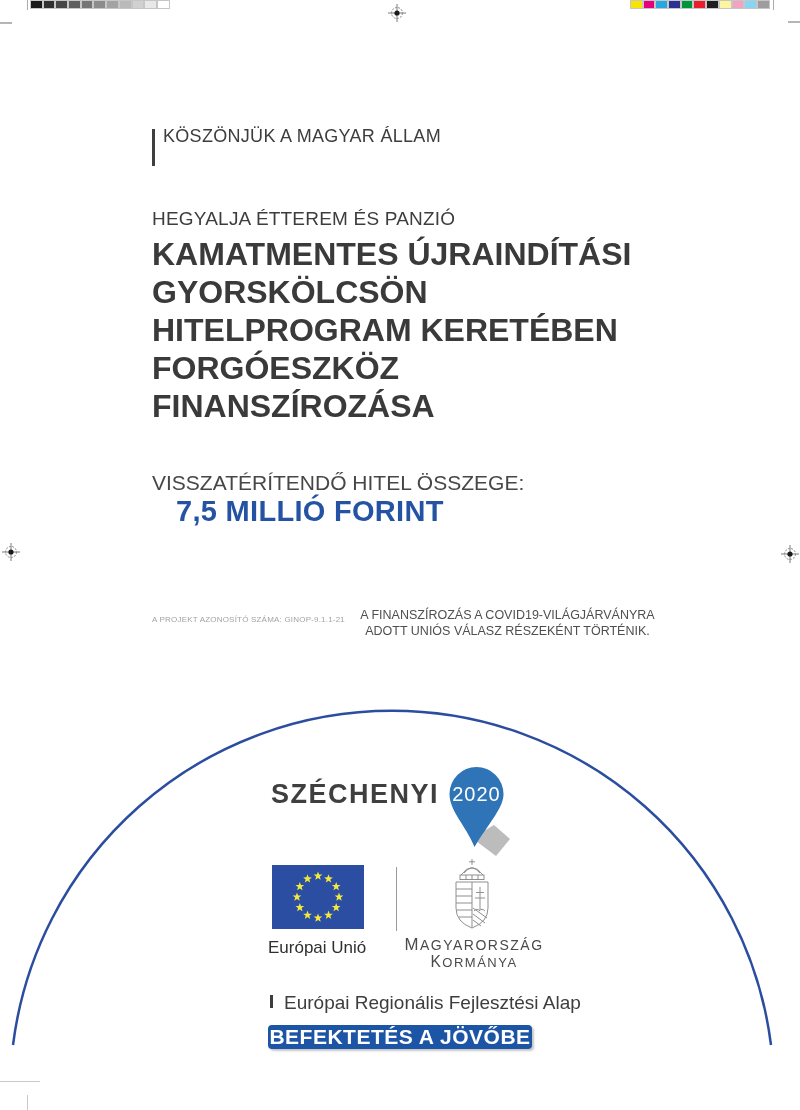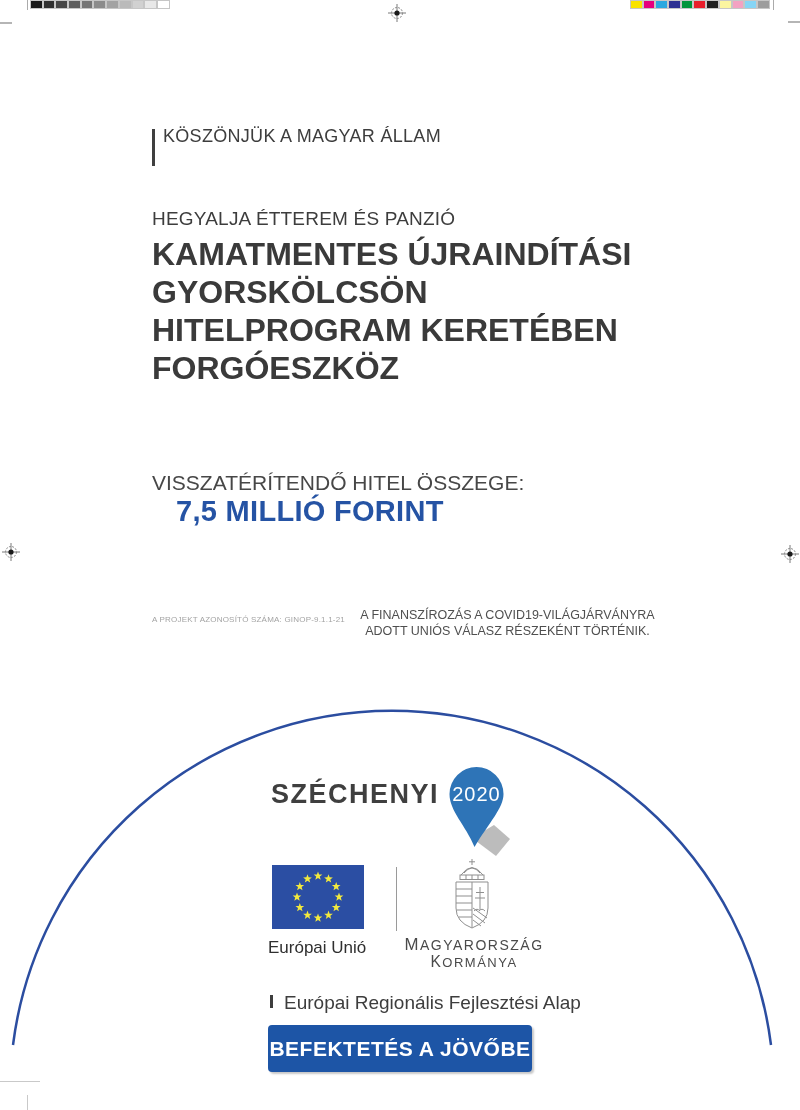--- a/index.html
+++ b/index.html
@@ -41,21 +41,21 @@
   .gov-text{left:398px;top:936px;width:152px;text-align:center;color:#4a4a4a;
             font-family:Liberation Sans, sans-serif;letter-spacing:1.5px;}
   .gov-line1{font-size:14px;line-height:18px;}
   .gov-line2{font-size:13px;line-height:16px;}
   .gov-text div::first-letter{font-size:120%;}
 
   
   .erdf-bar{left:270px;top:995px;width:2.5px;height:13px;background:#3d3d3d;}
   .erdf-text{left:284px;top:992px;font-size:19px;color:#3d3d3d;}
   .banner{
-    left:268px;top:1025px;width:264px;height:47px;border-radius:4px;
+    left:268px;top:1025px;width:264px;height:24px;border-radius:4px;
     background:var(--banner-blue,#1d55a6);color:#ffffff;
     display:flex;align-items:center;justify-content:center;
     font-size:21px;font-weight:bold;letter-spacing:0.5px;white-space:nowrap;
     box-shadow:2px 2px 2px rgba(0,0,0,0.22);
   }
 </style>
 </head>
 <body>
 
 <div class="cal-strip" style="left:30px;" id="grayscale-strip">
@@ -118,20 +118,21 @@
 <div class="abs thanks-text">
   <div>KÖSZÖNJÜK A MAGYAR ÁLLAM</div>
 </div>
 
 <div class="abs headline-sub">HEGYALJA ÉTTEREM ÉS PANZIÓ</div>
 <div class="abs headline-title">
   <div>KAMATMENTES ÚJRAINDÍTÁSI</div>
   <div>GYORSKÖLCSÖN</div>
   <div>HITELPROGRAM KERETÉBEN</div>
   <div>FORGÓESZKÖZ</div>
+  <div>FINANSZÍROZÁSA</div>
 </div>
 
 <div class="abs amount-label">VISSZATÉRÍTENDŐ HITEL ÖSSZEGE:</div>
 <div class="abs amount-value">7,5 MILLIÓ FORINT</div>
 
 <div class="abs project-id">A PROJEKT AZONOSÍTÓ SZÁMA: GINOP-9.1.1-21</div>
 <div class="abs covid-note">
   <div>A FINANSZÍROZÁS A COVID19-VILÁGJÁRVÁNYRA</div>
   <div>ADOTT UNIÓS VÁLASZ RÉSZEKÉNT TÖRTÉNIK.</div>
 </div>

